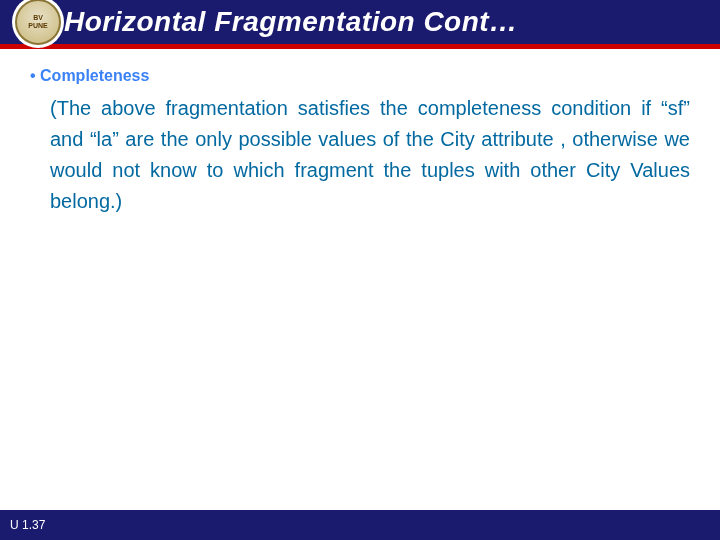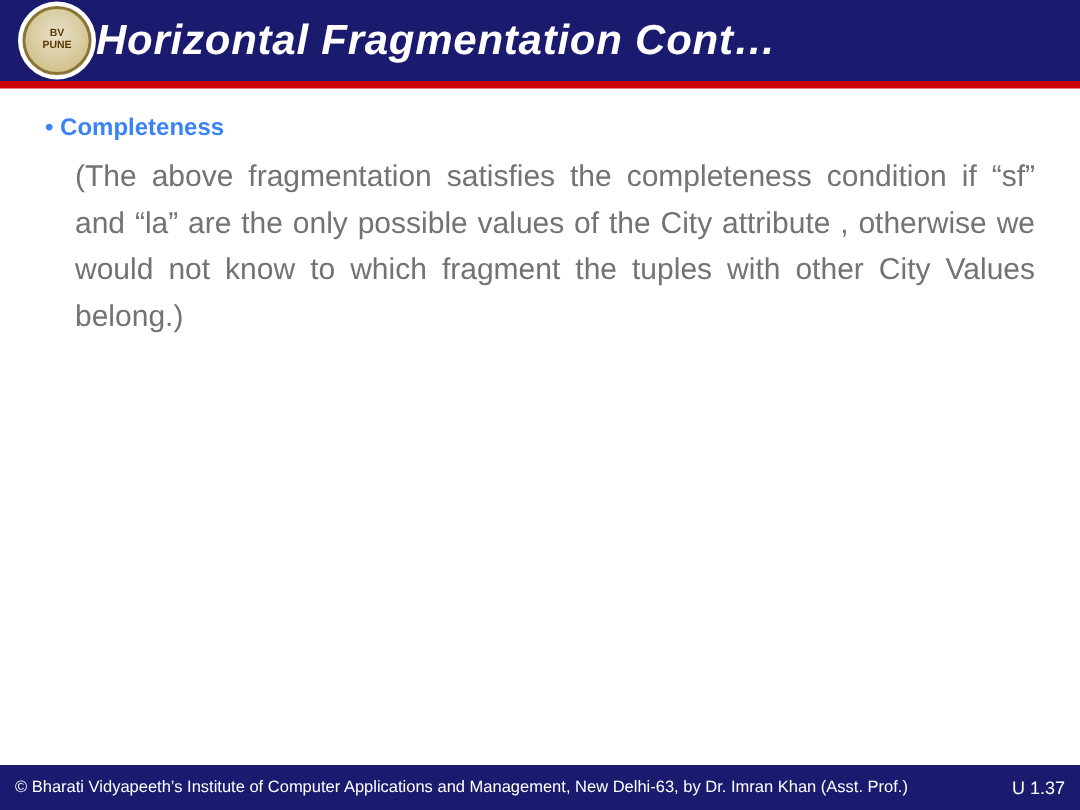--- a/index.html
+++ b/index.html
@@ -15,21 +15,21 @@
       font-family: Arial, sans-serif;
       overflow: hidden;
       position: relative;
     }
 
     
     .header {
       display: flex;
       align-items: center;
       background: #1a1a6e;
-      height: 54px;
+      height: 44px;
       padding: 0 12px;
       position: relative;
     }
 
     .header-title {
       color: #fff;
       font-size: 28px;
       font-weight: bold;
       font-style: italic;
       letter-spacing: 0.5px;
@@ -49,21 +49,21 @@
     .bullet-heading {
       font-size: 16px;
       font-weight: bold;
       margin-bottom: 8px;
       color: #3b82f6;
     }
 
     .body-text {
       font-size: 20px;
       line-height: 1.55;
-      color: #737373;
+      color: #0369a1;
       text-align: justify;
       padding-left: 20px;
     }
 
     
     .footer {
       position: absolute;
       bottom: 0;
       left: 0;
       right: 0;
@@ -129,15 +129,14 @@
 <div class="red-bar"></div>
 
 <div class="content">
   <div class="bullet-heading">
     <span>• </span><span>Completeness</span>
   </div>
   <div class="body-text">(The above fragmentation satisfies the completeness condition if “sf” and “la” are the only possible values of the City attribute , otherwise we would not know to which fragment the tuples with other City Values belong.)</div>
 </div>
 
 <div class="footer">
-  <span class="footer-text">© Bharati Vidyapeeth’s Institute of Computer Applications and Management, New Delhi-63,  by  Dr. Imran Khan (Asst. Prof.)</span>
   <span class="footer-page">U 1.37</span>
 </div>
 
 </body></html>

